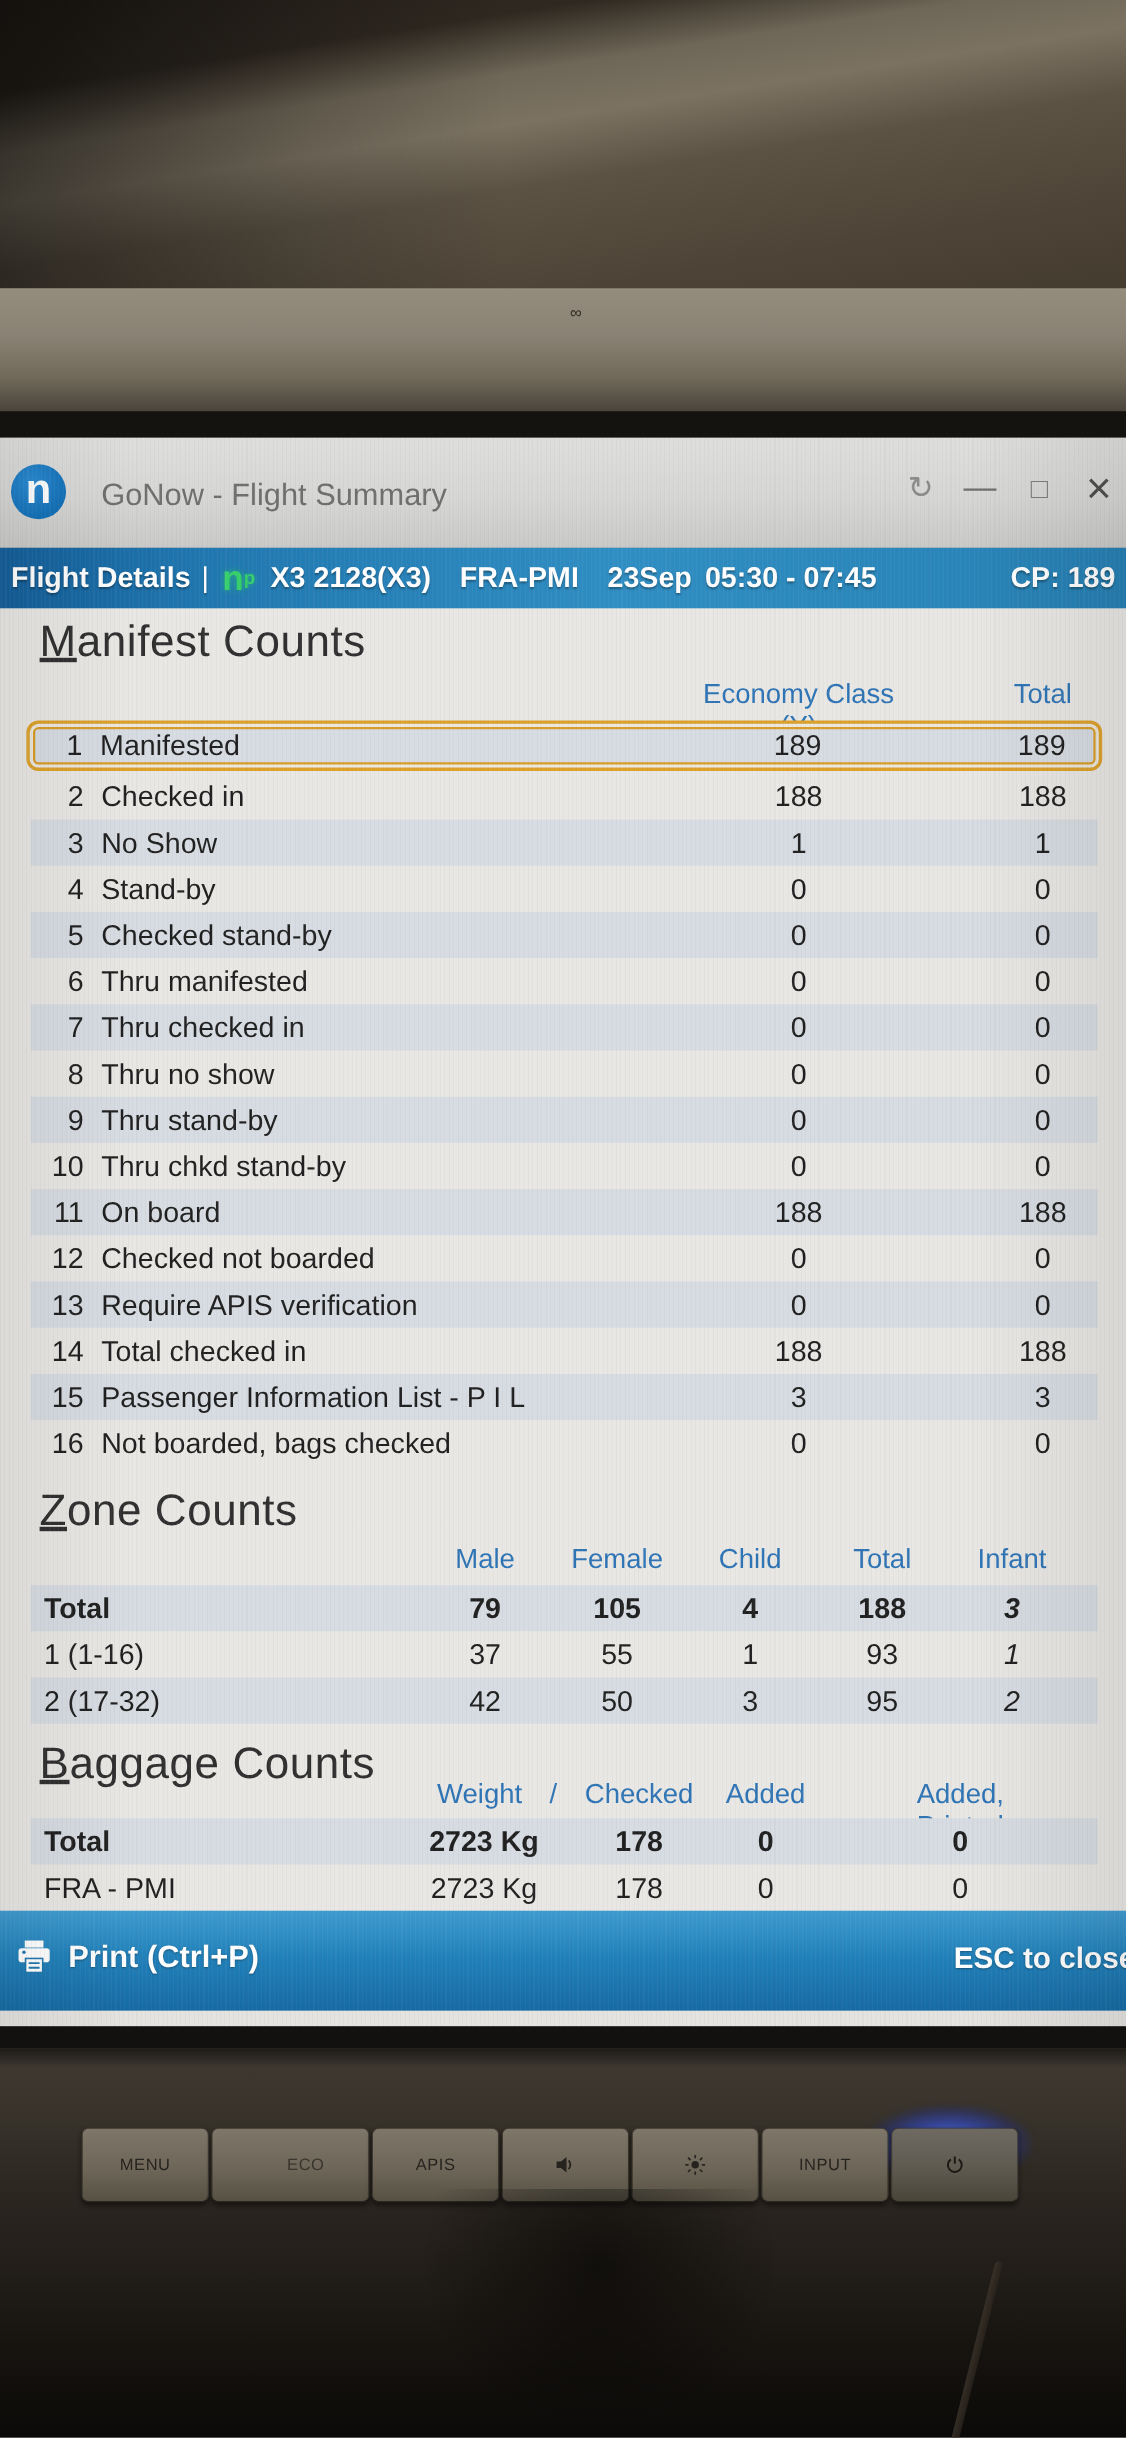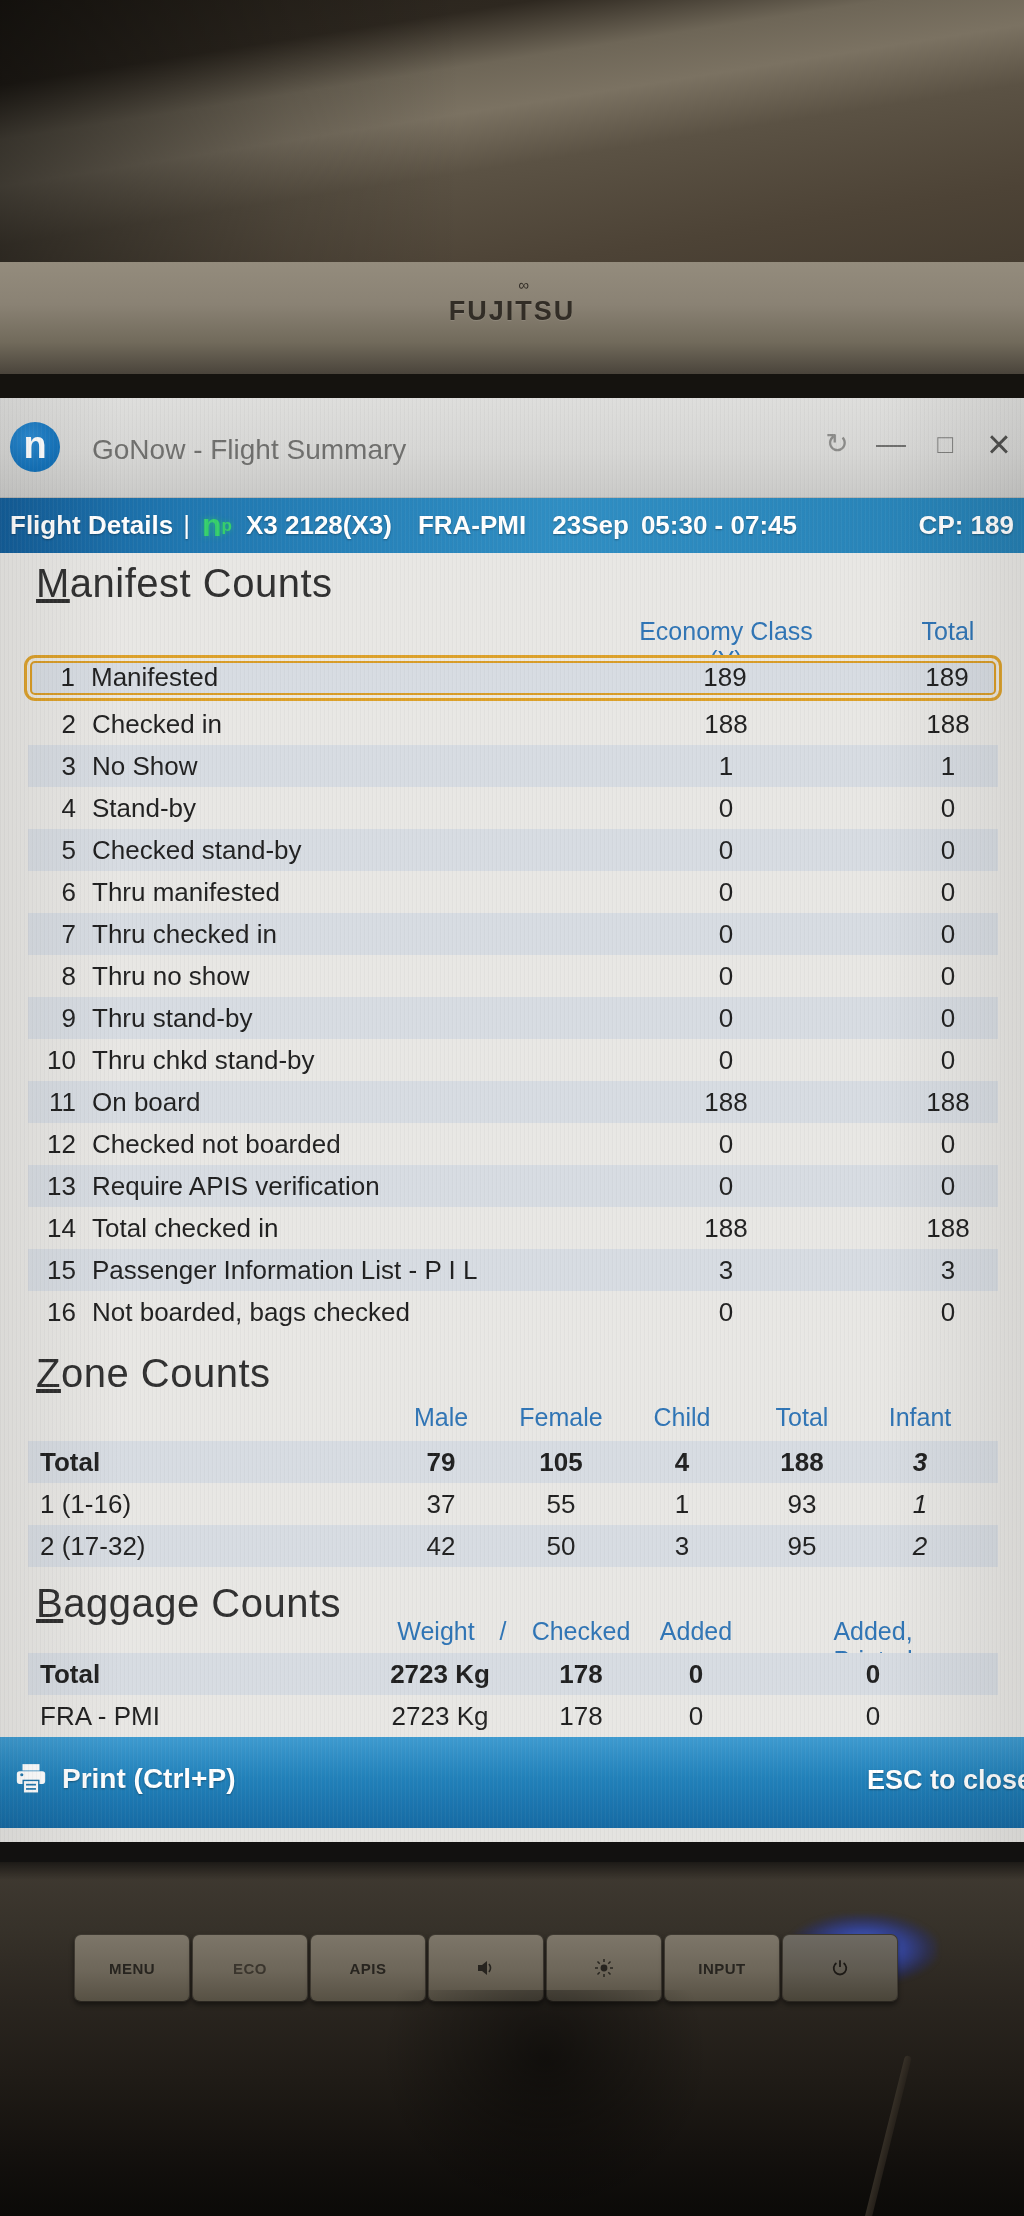--- a/index.html
+++ b/index.html
@@ -115,24 +115,24 @@
     position:absolute;left:0;top:1862px;width:1024px;height:354px;
     background:linear-gradient(180deg,#403a32 0%,#37322a 18%,#2b2620 38%,#1f1b16 62%,#14110e 82%,#0b0a08 100%);
   }
   .bezel-shadow{position:absolute;left:0;top:0;width:1024px;height:18px;background:linear-gradient(180deg,rgba(0,0,0,0.55),rgba(0,0,0,0));}
   .btn-row{position:absolute;left:74px;top:72px;display:flex;gap:2px;}
   .mbtn{
     width:114px;height:66px;border-radius:7px;
     background:linear-gradient(180deg,#7d7669 0%,#6d6659 55%,#575144 100%);
     border:1px solid #3e3931;border-bottom-color:#2a2620;
     display:flex;align-items:center;justify-content:center;
-    color:#27241f;font-size:15px;font-weight:bold;letter-spacing:0.5px;
+    color:#27241f;font-size:15px;font-weight:normal;letter-spacing:0.5px;
     box-shadow:0 3px 5px rgba(0,0,0,0.45);
   }
-  .mbtn.dim{color:#3a352d;}
+  .mbtn.dim{color:#3a352d;padding-left:28px;}
   .mbtn.power{background:linear-gradient(180deg,#6e6a62 0%,#5f5a50 55%,#4a4539 100%);}
   .led-glow{
     position:absolute;left:788px;top:52px;width:150px;height:70px;pointer-events:none;
     background:radial-gradient(ellipse at center,rgba(90,130,255,0.95) 0%,rgba(50,80,230,0.55) 40%,rgba(30,50,180,0.25) 62%,rgba(0,0,0,0) 75%);
     filter:blur(2px);
   }
   .cable{
     position:absolute;left:905px;top:2056px;width:7px;height:260px;background:linear-gradient(90deg,#3c352b,#2a241d);
     transform:rotate(14deg);transform-origin:top center;border-radius:4px;opacity:0.8;
   }
@@ -141,21 +141,20 @@
     background:radial-gradient(ellipse at 50% 30%,rgba(0,0,0,0.5),rgba(0,0,0,0) 70%);
   }
   svg{display:block;}
 </style>
 </head>
 <body>
 
 <div class="photo-top"></div>
 <div class="monitor-top-bezel">
   <span class="fujitsu-mark">∞</span>
-  <div class="fujitsu">FUJITSU</div>
 </div>
 <div class="screen-top-border"></div>
 
 <div class="screen">
 
   <div class="titlebar">
     <div class="app-logo">n</div>
     <div class="app-title">GoNow - Flight Summary</div>
     <div class="win-controls">
       <span class="wc refresh">↻</span>

